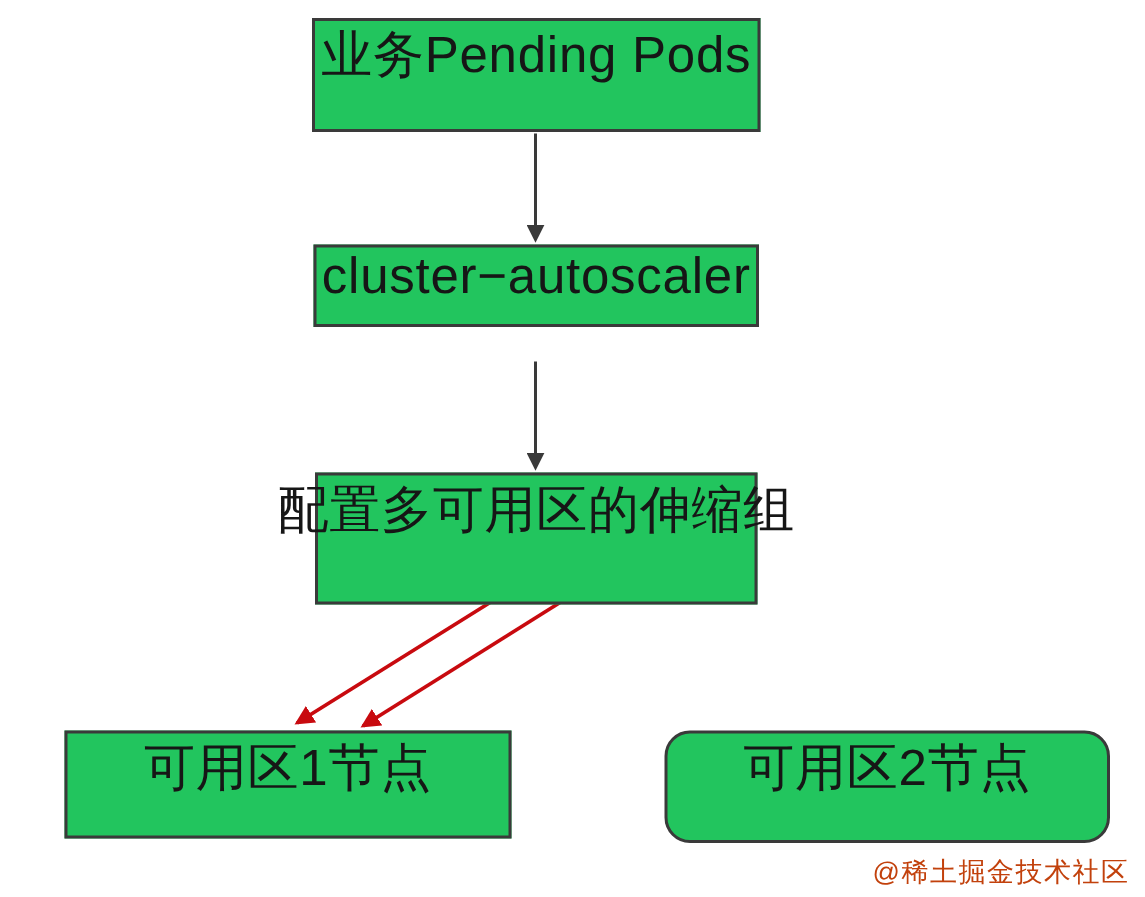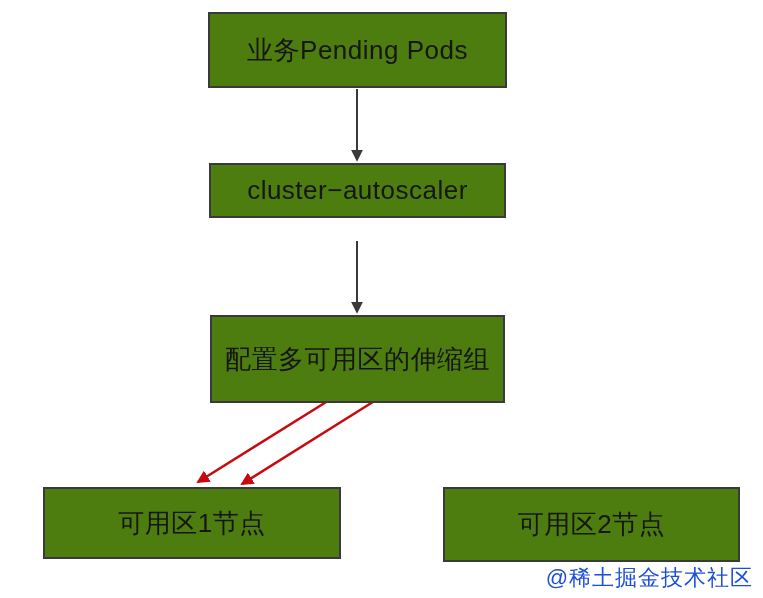--- a/index.html
+++ b/index.html
@@ -14,40 +14,39 @@
   .connector-layer {
     position: absolute;
     left: 0; top: 0;
     width: 763px; height: 598px;
     pointer-events: none;
   }
   .node {
     position: absolute;
     box-sizing: border-box;
     border: 2px solid #3a3a3a;
-    background: #4d7c0f;
+    background: #22c55e;
     display: flex;
-    align-items: center;
     justify-content: center;
-    font-size: 26px;
+    font-size: 34px;
     color: #161616;
     letter-spacing: 0.5px;
     white-space: nowrap;
   }
   .node-pending-pods          { left: 208px; top: 12px;  width: 299px; height: 76px; }
   .node-cluster-autoscaler    { left: 209px; top: 163px; width: 297px; height: 55px; }
   .node-multi-az-group        { left: 210px; top: 315px; width: 295px; height: 88px; }
   .node-az1-nodes             { left: 43px;  top: 487px; width: 298px; height: 72px; }
-  .node-az2-nodes             { left: 443px; top: 487px; width: 297px; height: 75px; }
+  .node-az2-nodes             { left: 443px; top: 487px; width: 297px; height: 75px; border-radius: 17px; }
   .watermark {
     position: absolute;
     right: 10px;
     bottom: 5px;
-    font-size: 22px;
-    color: #1d4ed8;
+    font-size: 18px;
+    color: #c2410c;
     letter-spacing: 1px;
   }
 </style>
 </head>
 <body>
 
 <div class="canvas">
 
   <svg class="connector-layer" viewBox="0 0 763 598" xmlns="http://www.w3.org/2000/svg">
     <defs>

